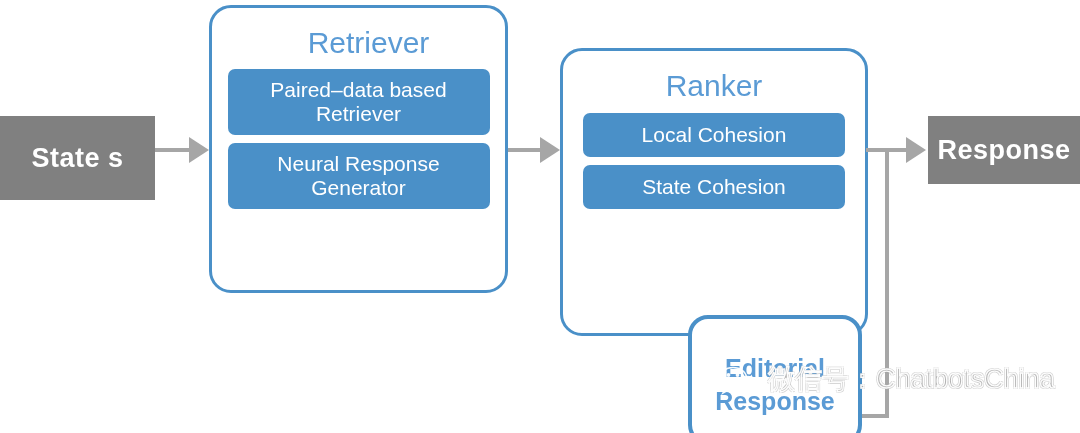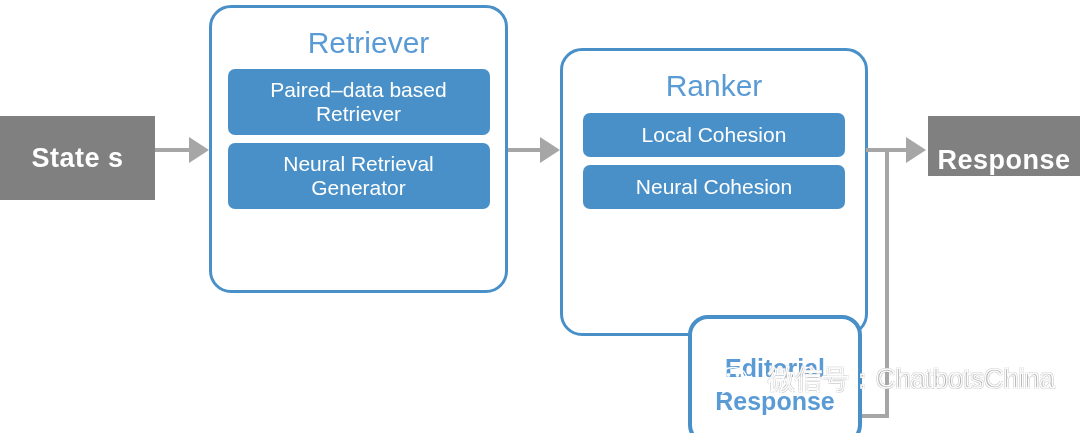--- a/index.html
+++ b/index.html
@@ -24,21 +24,21 @@
     background: #808080;
     display: flex;
     align-items: center;
     justify-content: center;
     color: #ffffff;
     font-weight: bold;
     font-size: 27px;
     letter-spacing: 0.5px;
   }
   #state-box   { left: 0px;   top: 116px; width: 155px; height: 84px; }
-  #response-box{ left: 928px; top: 116px; width: 152px; height: 60px; align-items: flex-end; }
+  #response-box{ left: 928px; top: 116px; width: 152px; height: 68px; }
 
   
   .group-box {
     position: absolute;
     background: #ffffff;
     border: 3px solid #4a90c8;
     border-radius: 22px;
     box-sizing: border-box;
   }
   #retriever-box { left: 209px; top: 5px; width: 299px; height: 288px; }
@@ -159,32 +159,32 @@
     <span>State s</span>
   </div>
 
   <div class="conn conn-h" id="conn-state-retriever"></div>
   <div class="arrow-head" id="arrow-state-retriever"></div>
 
   <div class="group-box" id="retriever-box">
     <div class="group-title">Retriever</div>
     <div class="items" id="retriever-items">
       <div class="pill">Paired–data based Retriever</div>
-      <div class="pill">Neural Retrieval Generator</div>
+      <div class="pill">Neural Response Generator</div>
     </div>
   </div>
 
   <div class="conn conn-h" id="conn-retriever-ranker"></div>
   <div class="arrow-head" id="arrow-retriever-ranker"></div>
 
   <div class="group-box" id="ranker-box">
     <div class="group-title">Ranker</div>
     <div class="items" id="ranker-items">
       <div class="pill">Local Cohesion</div>
-      <div class="pill">Neural Cohesion</div>
+      <div class="pill">State Cohesion</div>
     </div>
   </div>
 
   <div class="conn conn-h" id="conn-ranker-response"></div>
   <div class="conn conn-v" id="conn-editorial-riser"></div>
   <div class="conn conn-h" id="conn-editorial-h"></div>
   <div class="arrow-head" id="arrow-ranker-response"></div>
 
   <div class="gray-box" id="response-box">
     <span>Response</span>

